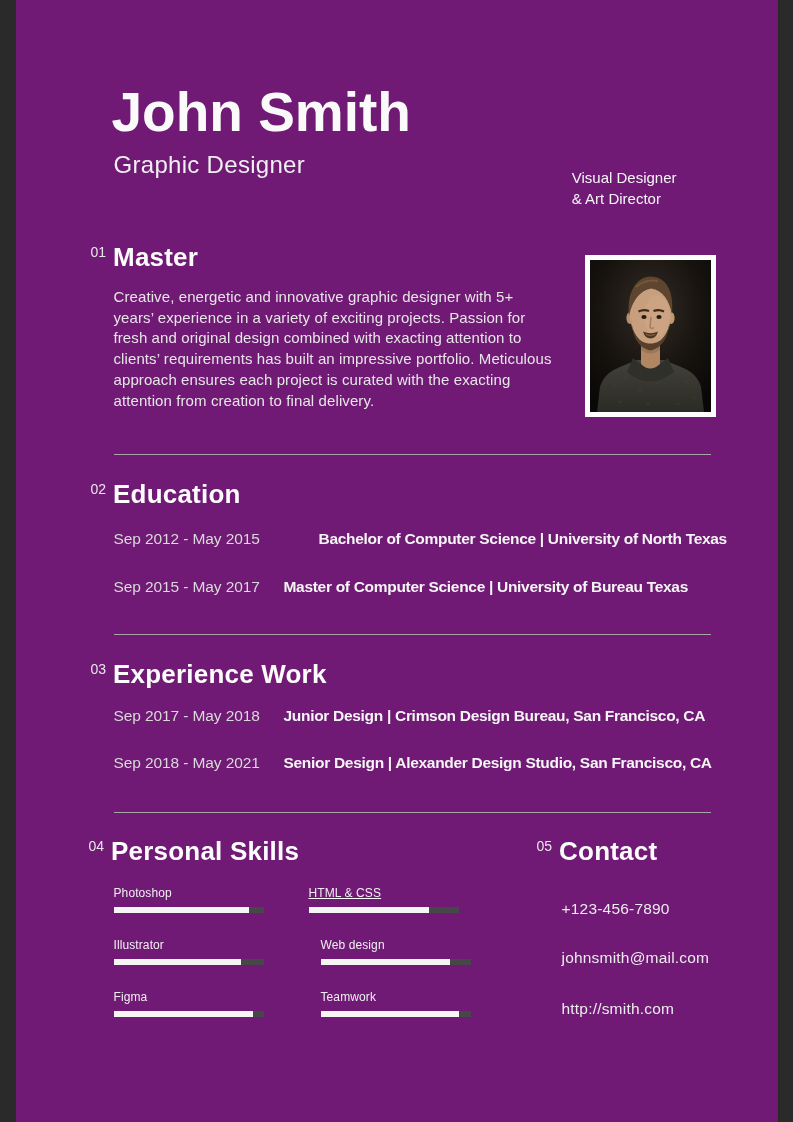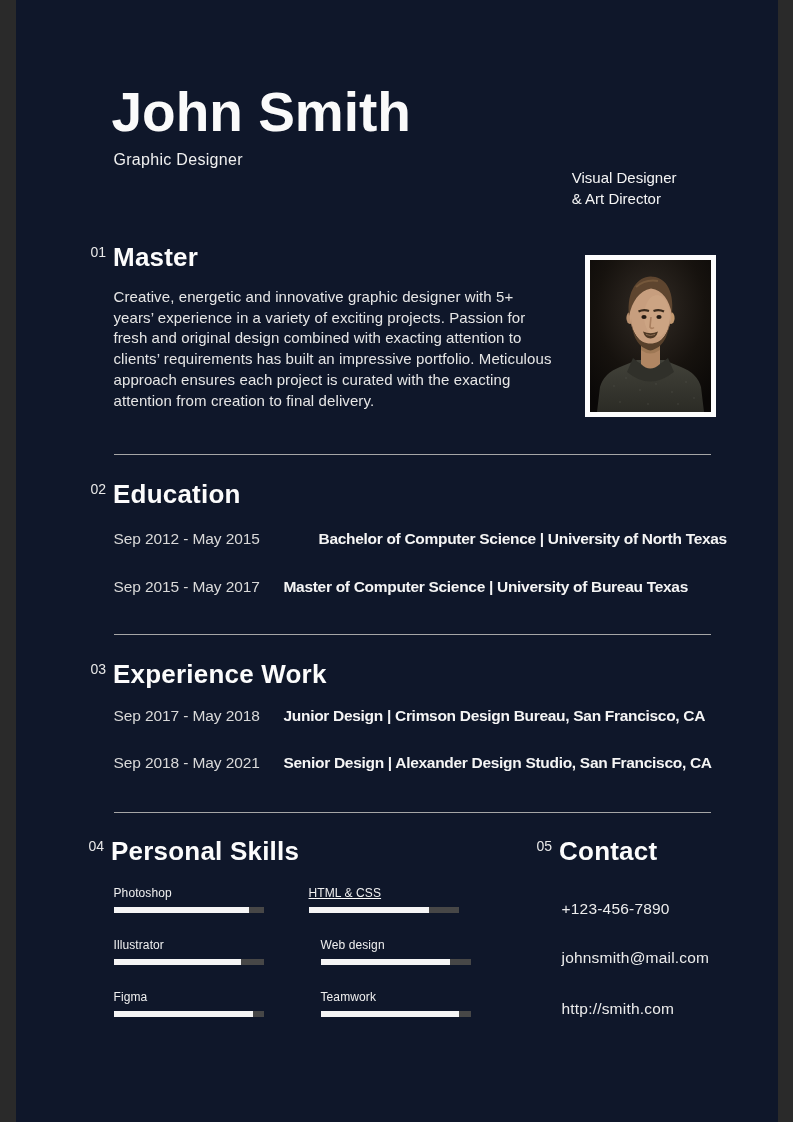--- a/index.html
+++ b/index.html
@@ -1,36 +1,36 @@
 <!DOCTYPE html>
 <html><head>
 <meta charset="utf-8">
 <style>
   * { margin:0; padding:0; box-sizing:border-box; }
   html,body { background:#2a2a2a; }
   .page {
     position:relative;
     width:762px; height:1122px;
-    background:#0f172a;
+    background:#701a75;
     overflow:hidden;
     font-family:"Liberation Sans", sans-serif;
     color:#ffffff;
     margin:0 auto;
   }
   .abs { position:absolute; }
 
   
   .name {
     left:96px; top:80px;
     font-size:55px; font-weight:700; letter-spacing:0px;
     color:#fafafa; white-space:nowrap;
   }
   .job-title {
     left:98px; top:151px;
-    font-size:16px; font-weight:400; color:#f0f0f0; letter-spacing:0.3px;
+    font-size:24px; font-weight:400; color:#f0f0f0; letter-spacing:0.3px;
   }
   .tagline {
     right:101px; top:167px;
     text-align:left; font-size:15px; line-height:21px;
     font-weight:500; color:#f5f5f5;
   }
 
   
   .sec-head { display:flex; align-items:flex-start; }
   .sec-num {

